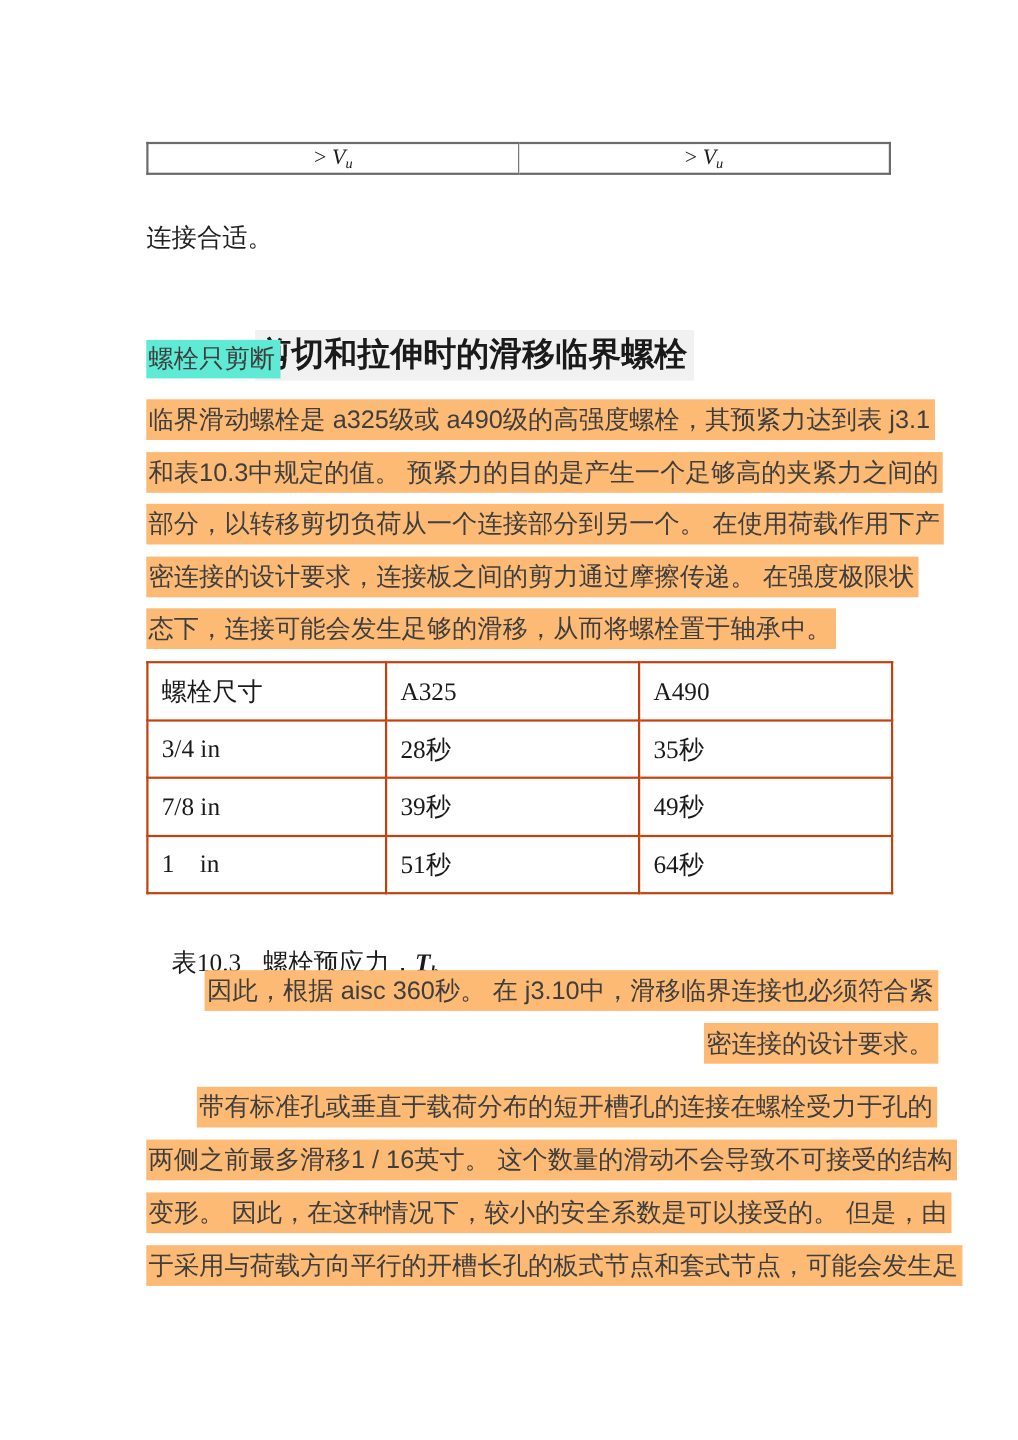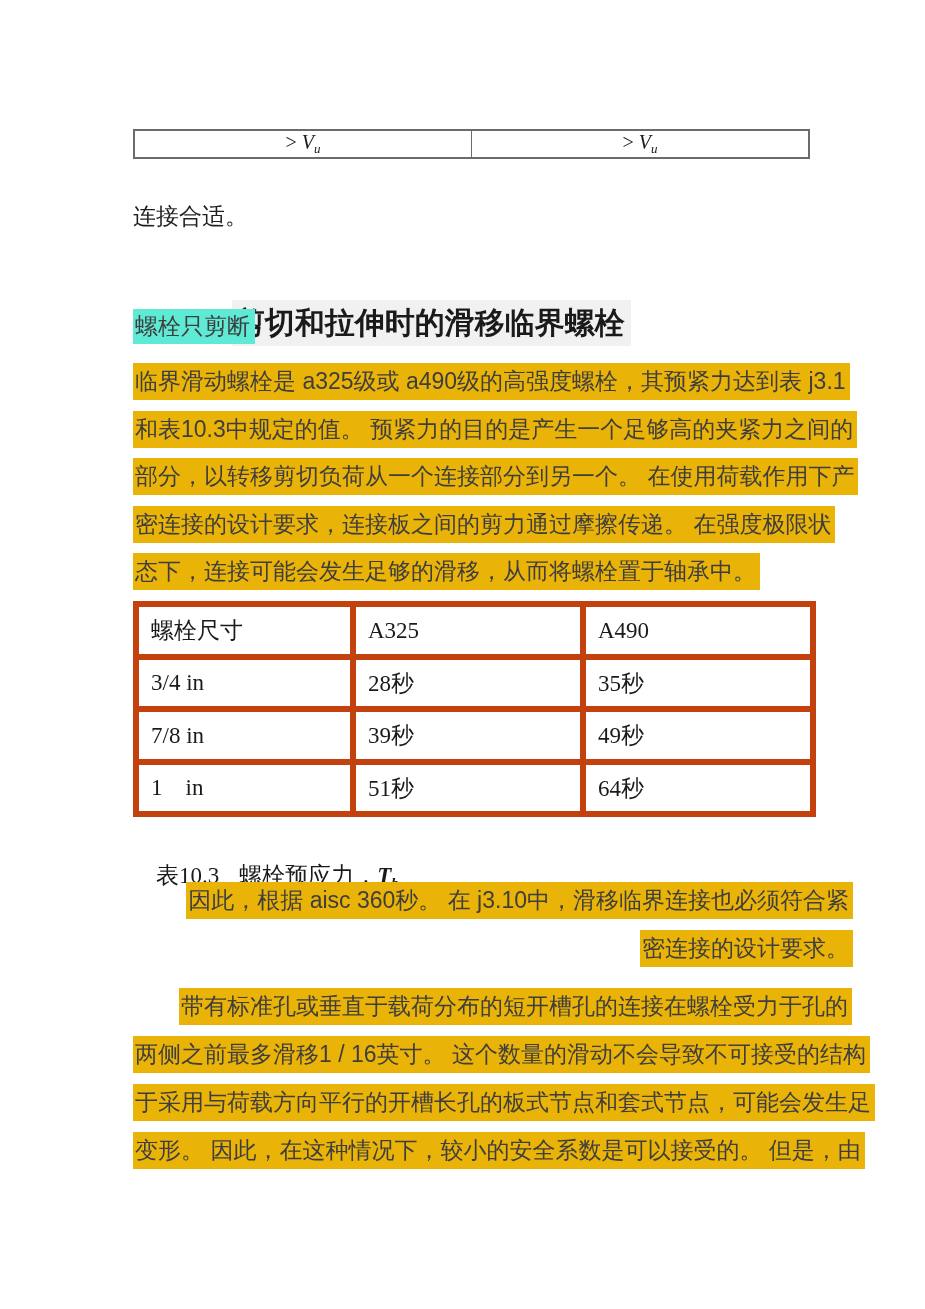--- a/index.html
+++ b/index.html
@@ -39,34 +39,34 @@
     color:#1a1a1a; background:#f1f1f1; padding:6px 6px 7px 3px;
   }
 
   
   .subheading { position:absolute; left:133px; top:306px; height:40px; line-height:40px; }
   .subheading .hl { font-size:23px; color:#3e3e3e; background:#5eead4; padding:4px 5px 5px 2px; }
 
   
   .para { position:absolute; left:133px; width:720px; }
   .para .line { height:48px; line-height:48px; white-space:pre; font-size:23px; color:#3e3e3e; }
-  .para .line .hl { background:#eab308; padding:5px 4px 6px 2px; }
+  .para .line .hl { background:#fdba74; padding:5px 4px 6px 2px; }
   .para .line.indent { padding-left:46px; }
   #para1 { top:358px; } #para1 .line { height:47.5px; line-height:47.5px; }
   #para2 { top:876px;text-align:right; }
   #para3 { top:982px; }
 
   
   .bolt-table {
     position:absolute; left:133px; top:601px; width:677px; height:210px;
     border-collapse:collapse; table-layout:fixed;
     font-family:"Liberation Serif", serif; font-size:23px; color:#1a1a1a;
   }
   .bolt-table td {
-    border:6px solid #c2410c; vertical-align:middle;
+    border:2px solid #c2410c; vertical-align:middle;
     padding:0 0 0 12px; white-space:pre;
   }
 
   
   .table-caption {
     position:absolute; left:133px; top:822px; height:36px; line-height:36px;
     font-family:"Liberation Serif", serif; font-size:23px; color:#1a1a1a; white-space:pre;
   }
   .caption-label { margin-right:20px; }
   .caption-sym { font-style:italic; font-weight:bold; }
@@ -143,17 +143,17 @@
   </div>
 
   <div class="para" id="para2">
     <div class="line indent"><span class="hl">因此，根据 aisc 360秒。 在 j3.10中，滑移临界连接也必须符合紧</span></div>
     <div class="line"><span class="hl">密连接的设计要求。</span></div>
   </div>
 
   <div class="para" id="para3">
     <div class="line indent"><span class="hl">带有标准孔或垂直于载荷分布的短开槽孔的连接在螺栓受力于孔的</span></div>
     <div class="line"><span class="hl">两侧之前最多滑移1 / 16英寸。 这个数量的滑动不会导致不可接受的结构</span></div>
+    <div class="line"><span class="hl">变形。 因此，在这种情况下，较小的安全系数是可以接受的。 但是，由</span></div>
     <div class="line"><span class="hl">于采用与荷载方向平行的开槽长孔的板式节点和套式节点，可能会发生足</span></div>
-    <div class="line"><span class="hl">变形。 因此，在这种情况下，较小的安全系数是可以接受的。 但是，由</span></div>
   </div>
 
 </div>
 
 </body></html>

